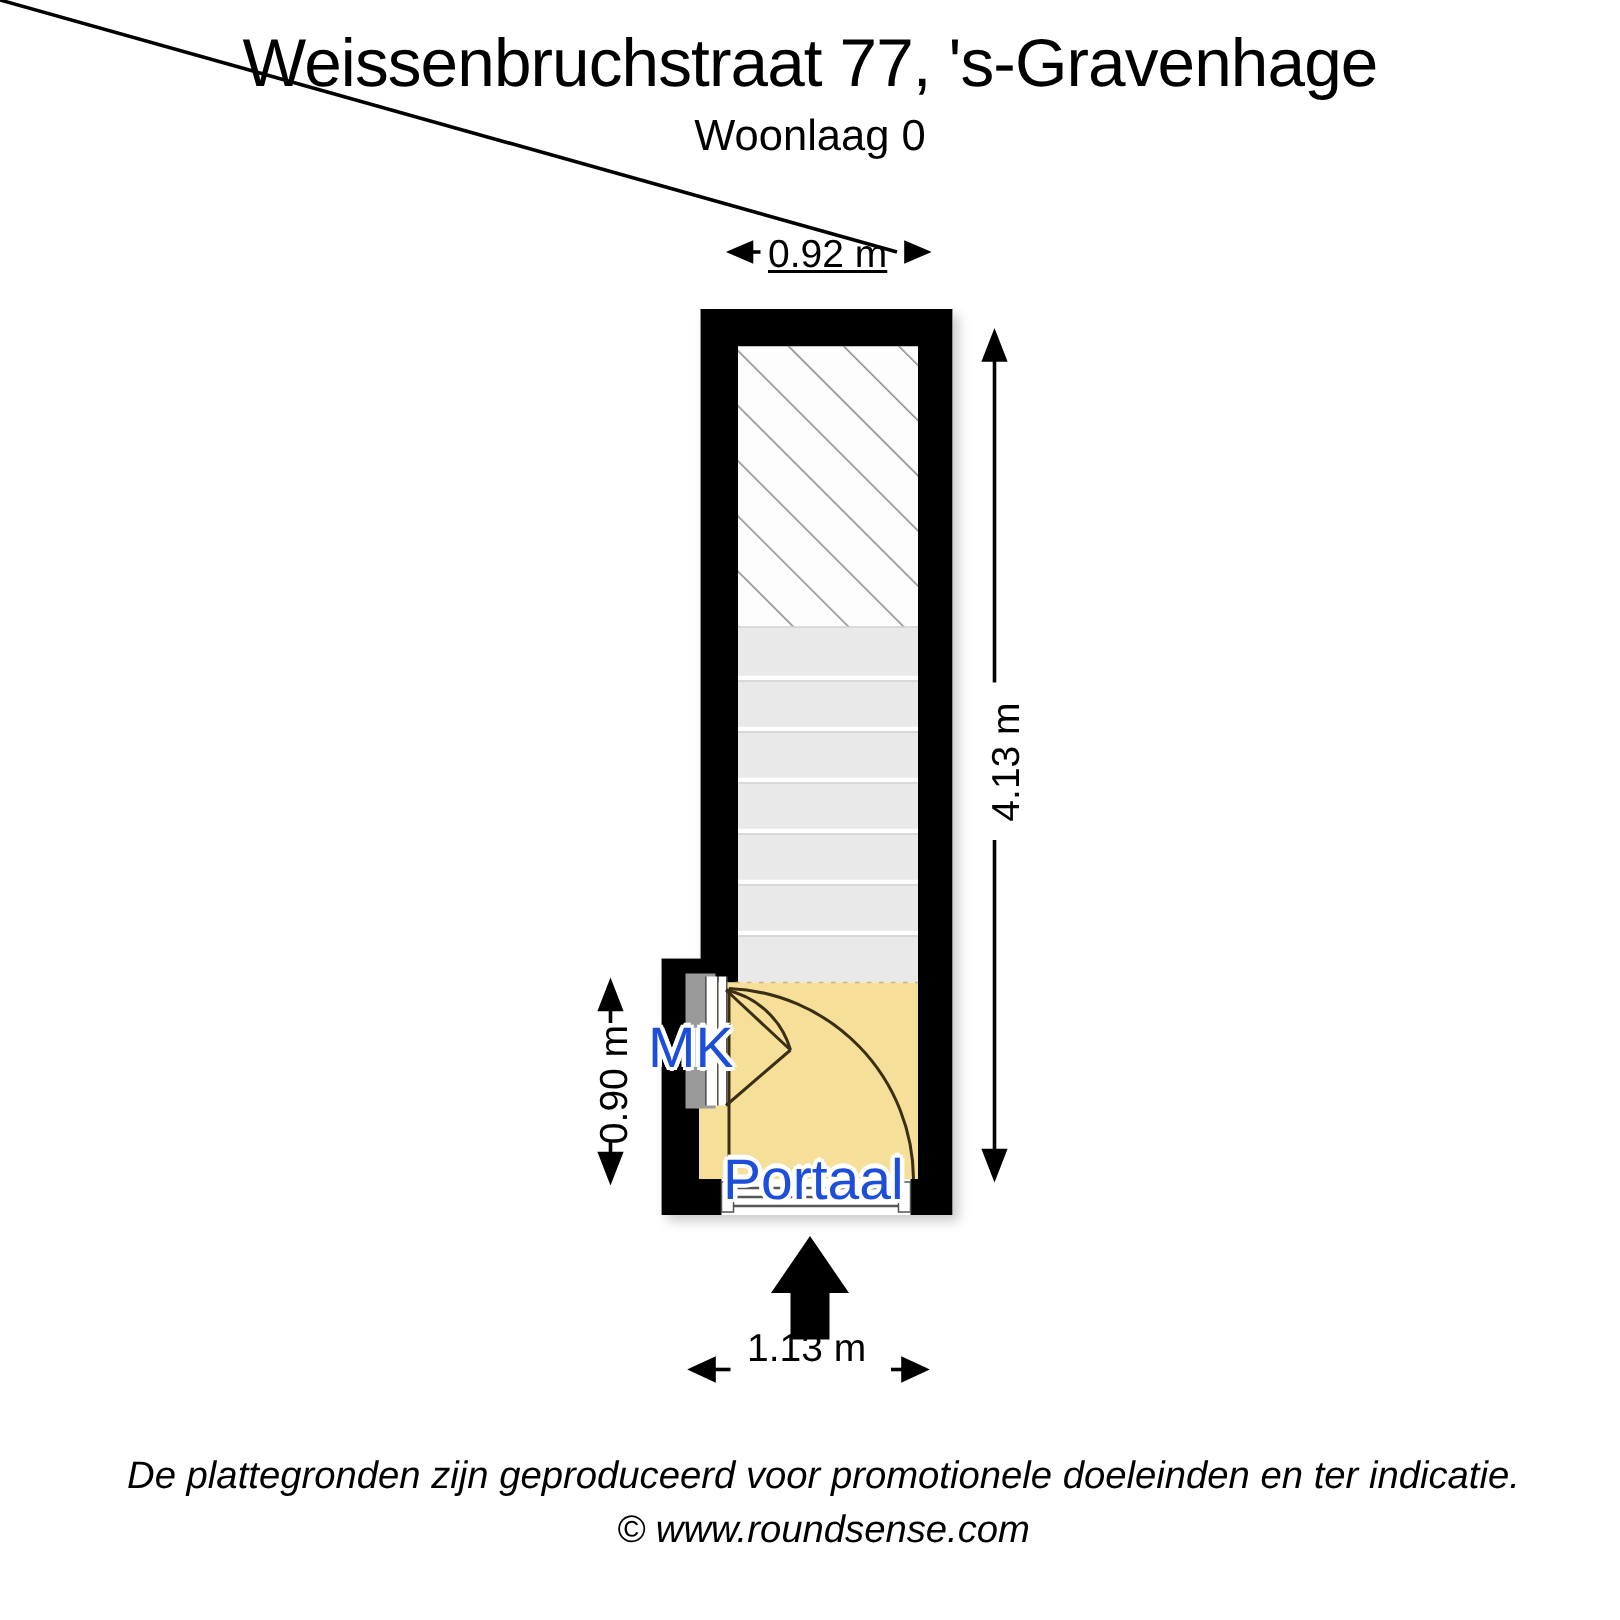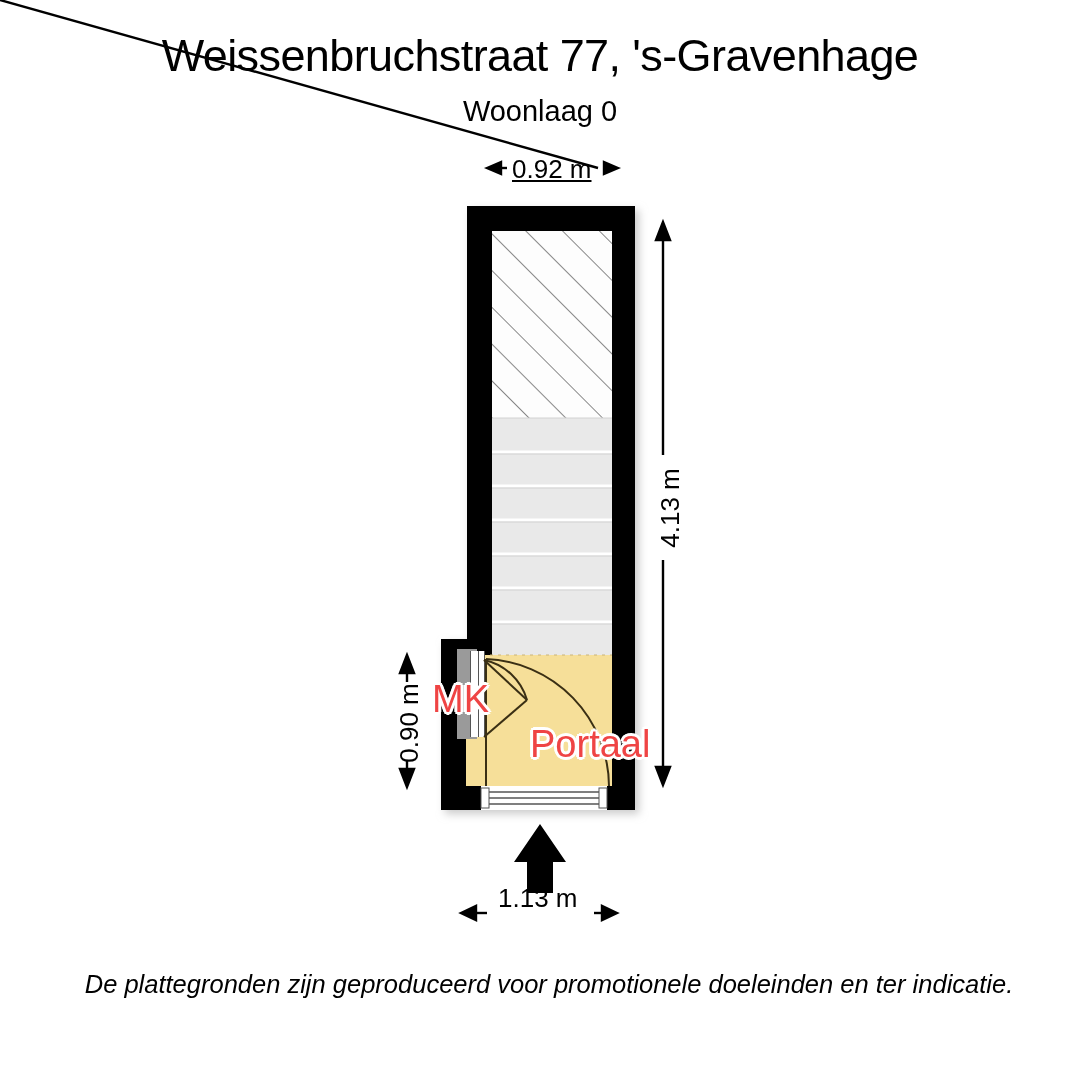--- a/index.html
+++ b/index.html
@@ -22,21 +22,21 @@
     width: 100%;
     text-align: center;
     padding-top: 14px;
     box-sizing: border-box;
   }
   #plan-title {
     font-size: 45px;
     font-weight: normal;
     letter-spacing: -0.6px;
     line-height: 1.05;
-    margin: 18px;
+    margin: 4px;
     white-space: nowrap;
   }
   #plan-subtitle {
     font-size: 29px;
     font-weight: normal;
     margin: 12px 0 16px 0;
     line-height: 1;
   }
 
   
@@ -75,21 +75,21 @@
   }
   .rot90 {
     transform: rotate(-90deg);
     transform-origin: 50% 50%;
   }
   .room-label {
     position: absolute;
     font-size: 38px;
     white-space: nowrap;
     line-height: 1;
-    color: #ef4444;
+    color: #1d4ed8;
     text-shadow:
       -2px -2px 0 #fff,  2px -2px 0 #fff,
       -2px  2px 0 #fff,  2px  2px 0 #fff,
       -3px  0   0 #fff,  3px  0   0 #fff,
        0   -3px 0 #fff,  0    3px 0 #fff;
   }
 </style>
 </head>
 <body>
 
@@ -214,17 +214,18 @@
 <div class="dim-text" id="dim-top" style="left:512px; top:156px;text-decoration:underline;">0.92 m</div>
 
 <div class="dim-text rot90" id="dim-right" style="left:610px; top:495px; width:120px; text-align:center;">4.13 m</div>
 
 <div class="dim-text rot90" id="dim-left" style="left:354px; top:710px; width:110px; text-align:center;">0.90 m</div>
 
 <div class="dim-text" id="dim-bottom" style="left:498px; top:885px;">1.13 m</div>
 
 <div class="room-label" id="label-mk" style="left:432px; top:680px;">MK</div>
 
-<div class="room-label" id="label-portaal" style="left:482px; top:725px;margin-left:48px;">Portaal</div>
+<div class="room-label" id="label-portaal" style="left:482px; top:768px;">Portaal</div>
 
 <div id="footer">
   <div class="line">De plattegronden zijn geproduceerd voor promotionele doeleinden en ter indicatie.</div>
+  <div class="line">© www.roundsense.com</div>
 </div>
 
 </body></html>

